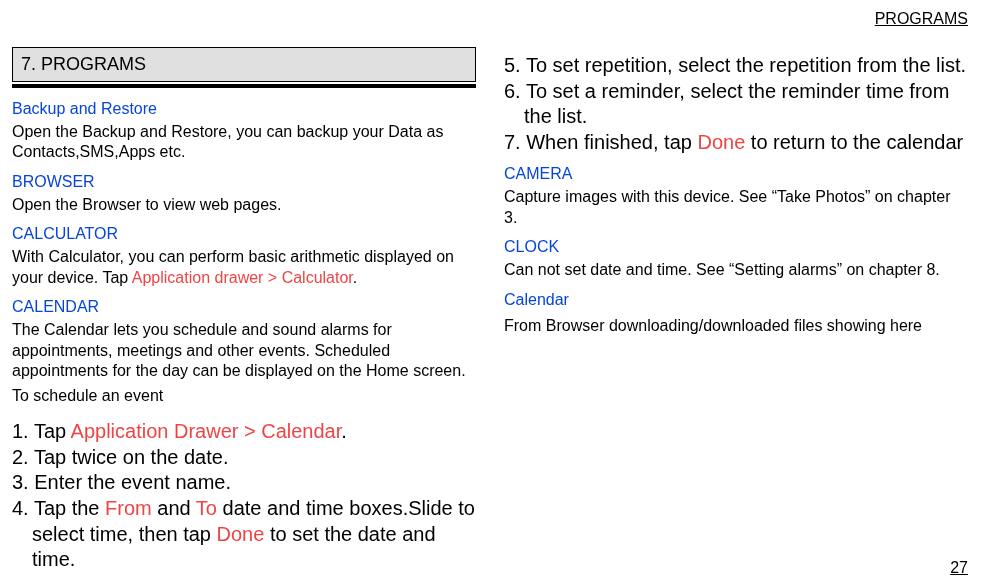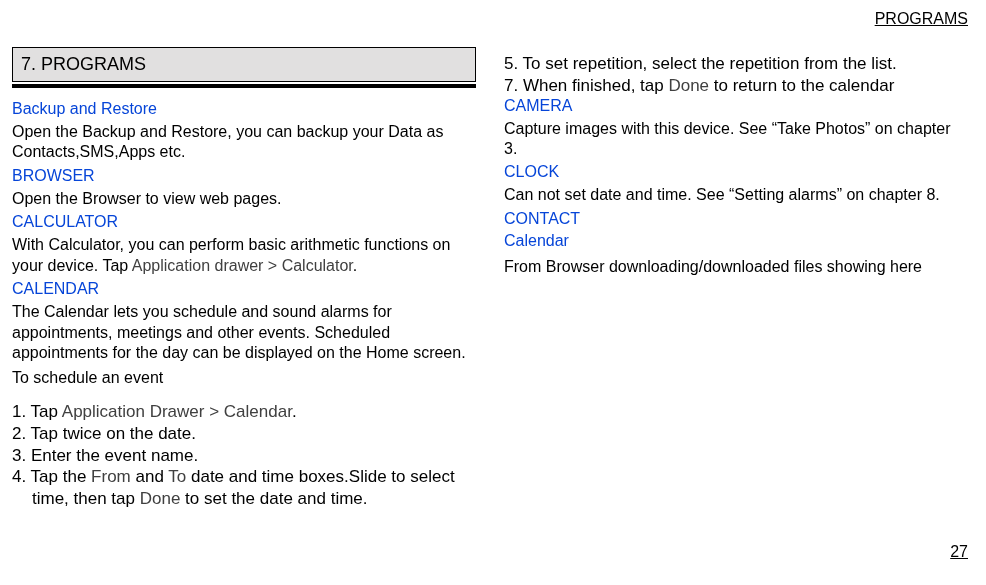--- a/index.html
+++ b/index.html
@@ -37,38 +37,39 @@
   }
   .thick-rule {
     border: none;
     border-top: 4px solid #000;
     margin-top: 2px;
     margin-bottom: 12px;
   }
   .section-head {
     color: #0645d8;
     font-size: 16px;
+    margin-top: 10px;
     margin-bottom: 4px;
   }
   .body-text {
     font-size: 16px;
     line-height: 1.28;
     margin-bottom: 4px;
   }
-  .link { color: #404040; text-align: center; }
+  .link { color: #ef4444; text-align: center; }
   .list-line {
-    font-size: 17px;
+    font-size: 20px;
     line-height: 1.28;
     padding-left: 20px;
     text-indent: -20px;
   }
   .page-number {
     position: absolute;
     right: 18px;
-    bottom: 24px;
+    bottom: 8px;
     font-size: 16px;
     text-decoration: underline;
   }
 </style>
 </head>
 <body>
 
 <div class="page-header">PROGRAMS</div>
 
 <div class="columns">
@@ -78,50 +79,50 @@
     <hr class="thick-rule">
 
     <div class="section-head">Backup and Restore</div>
     <div class="body-text">Open the Backup and Restore, you can backup your Data as Contacts,SMS,Apps etc.</div>
 
     <div class="section-head">BROWSER</div>
     <div class="body-text">Open the Browser to view web pages.</div>
 
     <div class="section-head">CALCULATOR</div>
     <div class="body-text">
-      <span>With Calculator, you can perform basic arithmetic functions on your device. Tap </span><span class="link">Application drawer &gt; Calculator</span><span>.</span>
+      <span>With Calculator, you can perform basic arithmetic displayed on your device. Tap </span><span class="link">Application drawer &gt; Calculator</span><span>.</span>
     </div>
 
     <div class="section-head">CALENDAR</div>
     <div class="body-text">The Calendar lets you schedule and sound alarms for appointments, meetings and other events. Scheduled appointments for the day can be displayed on the Home screen.</div>
     <div class="body-text" style="margin-bottom:13px">To schedule an event</div>
 
     <div class="list-line">
       <span>1. Tap </span><span class="link">Application Drawer &gt; Calendar</span><span>.</span>
     </div>
     <div class="list-line">2. Tap twice on the date.</div>
     <div class="list-line">3. Enter the event name.</div>
     <div class="list-line">
       <span>4. Tap the </span><span class="link">From</span><span> and </span><span class="link">To</span><span> date and time boxes.Slide to select time, then tap </span><span class="link">Done</span><span> to set the date and time.</span>
     </div>
   </div>
 
   <div class="col">
     <div class="list-line" style="margin-top:6px">5. To set repetition, select the repetition from the list.</div>
+    <div class="list-line">6. To set a reminder, select the reminder time from the list.</div>
     <div class="list-line">
       <span>7. When finished, tap </span><span class="link">Done</span><span> to return to the calendar</span>
     </div>
 
     <div class="section-head">CAMERA</div>
     <div class="body-text">Capture images with this device. See “Take Photos” on chapter 3.</div>
 
     <div class="section-head">CLOCK</div>
     <div class="body-text">Can not set date and time. See “Setting alarms” on chapter 8.</div>
 
-    <div class="section-head">CONTACT</div>
 
     <div class="section-head">Calendar</div>
     <div class="body-text" style="line-height:1.6">From Browser downloading/downloaded files showing here</div>
   </div>
 
 </div>
 
 <div class="page-number">27</div>
 
 </body></html>

